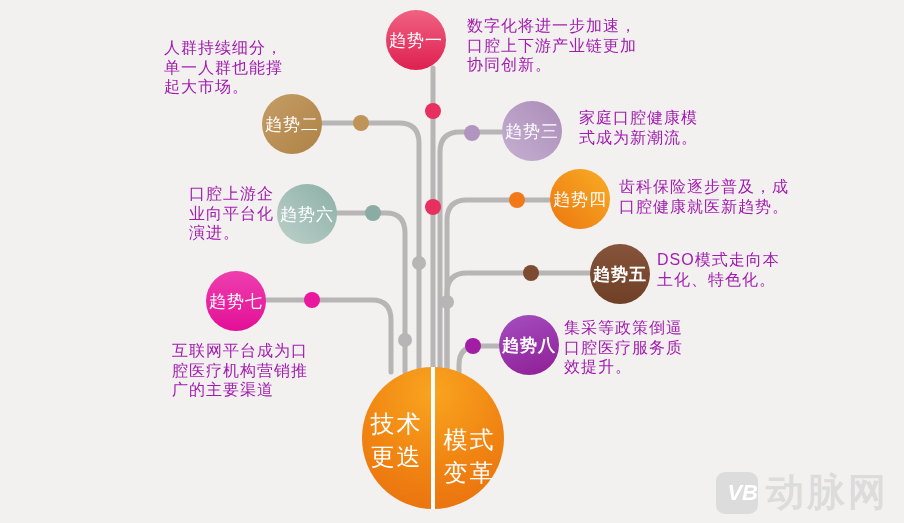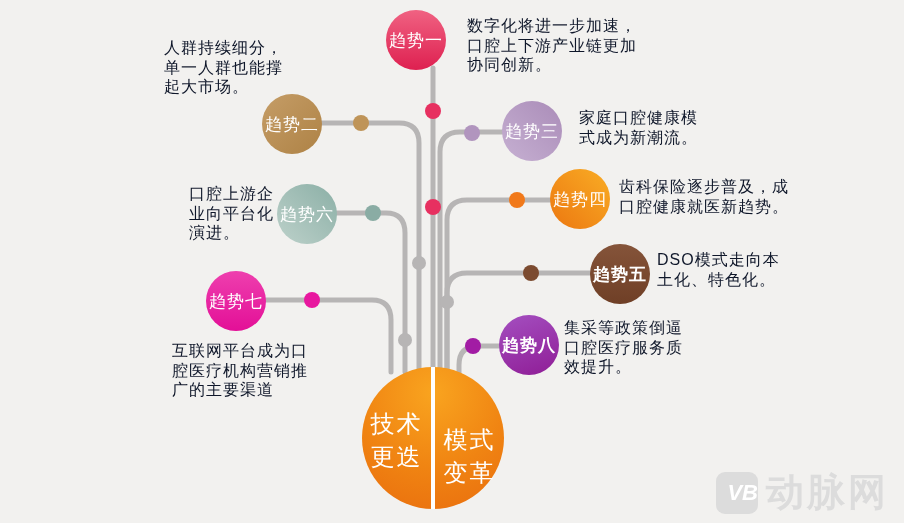--- a/index.html
+++ b/index.html
@@ -2,21 +2,21 @@
 <html><head>
 <meta charset="utf-8">
 <style>
   html,body{margin:0;padding:0;}
   body{font-family:"Liberation Sans","DejaVu Sans",sans-serif;}
   .canvas{position:relative;width:904px;height:523px;overflow:hidden;}
   .trend-circle{position:absolute;width:60px;height:60px;border-radius:50%;
     display:flex;align-items:center;justify-content:center;z-index:3;}
   .trend-label{color:#fff;font-size:17px;letter-spacing:1px;white-space:nowrap;}
   .note{position:absolute;font-size:16px;line-height:19.5px;letter-spacing:1px;
-    color:#0f172a;white-space:pre-line;z-index:2;}
+    color:#a21caf;white-space:pre-line;z-index:2;}
   .tree{position:absolute;left:0;top:0;z-index:1;}
   .big-circle{position:absolute;left:362px;top:367px;width:142px;height:142px;
     border-radius:50%;z-index:4;}
   .divider{position:absolute;left:69px;top:0;width:4px;height:142px;background:#fff;}
   .half-label{position:absolute;top:40px;width:69px;text-align:center;color:#fff;
     font-size:24px;line-height:33px;letter-spacing:2px;white-space:pre-line;}
   .half-label.left{left:0;}
   .half-label.right{left:73px;margin-top:16px;}
   .watermark{position:absolute;left:716px;top:467px;display:flex;align-items:center;z-index:5;}
   .wm-logo{width:42px;height:42px;border-radius:9px;display:flex;align-items:center;

